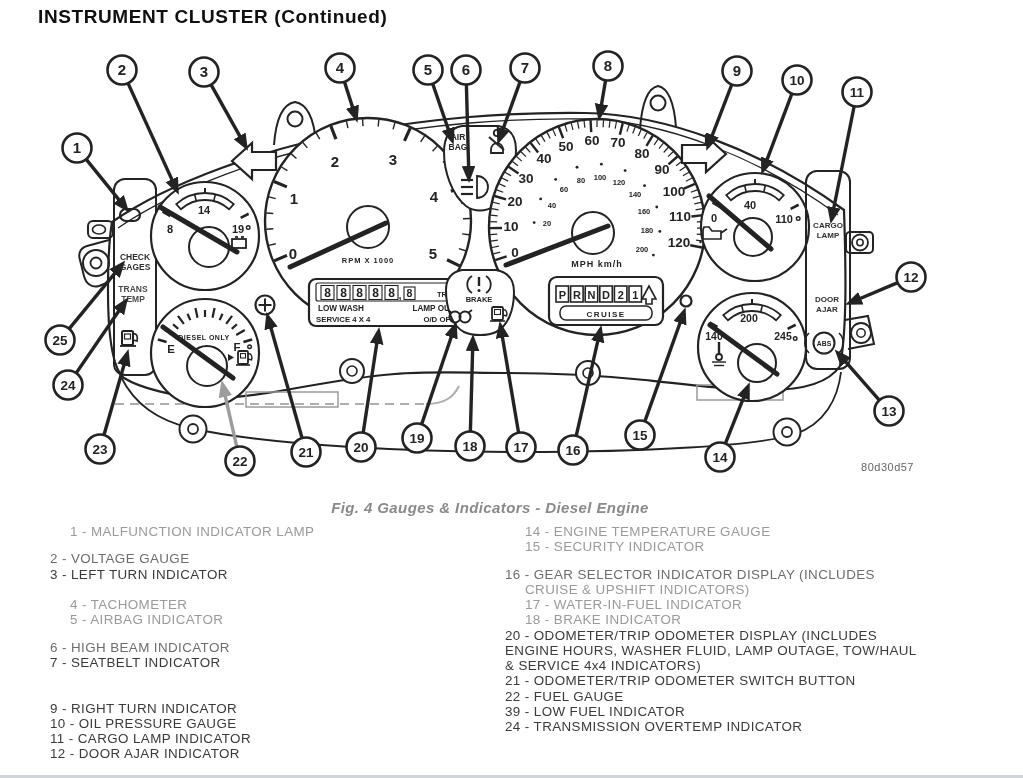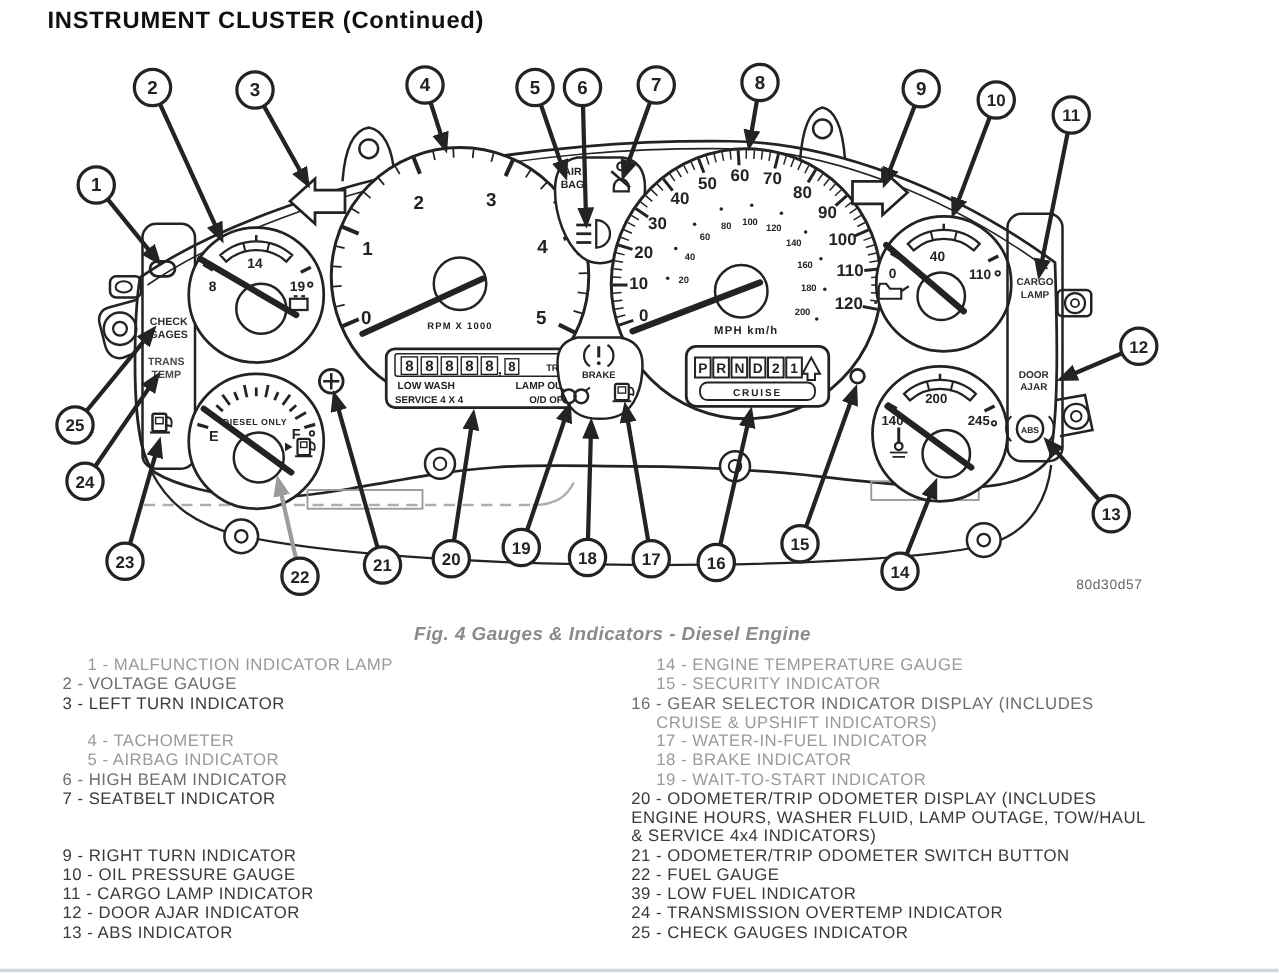--- a/index.html
+++ b/index.html
@@ -9,21 +9,21 @@
         letter-spacing:.6px;color:#101010;white-space:nowrap;}
   svg.diagram{position:absolute;left:0;top:0;width:1023px;height:778px;}
   .caption{position:absolute;left:0;top:499px;width:980px;text-align:center;
         font-size:15px;font-style:italic;font-weight:bold;color:#8a8a8a;letter-spacing:.4px;}
   .legend-col{position:absolute;top:524px;}
   .legend-col.left{left:50px;width:450px;}
   .legend-col.right{left:505px;width:515px;}
   .legend-row{height:15.25px;line-height:15.25px;font-size:13.4px;letter-spacing:.4px;
         white-space:nowrap;}
   .tone-muted{color:var(--muted,#9a9a9a);margin-left:20px;}
-  .tone-mid{color:var(--mid,#6d6d6d);}
+  .tone-mid{color:var(--mid,#6d6d6d);margin-top:12px;}
   .tone-dark{color:var(--dark,#3a3a3a);}
   .scan-edge{position:absolute;left:0;top:775px;width:1023px;height:3px;background:#ccd6db;}
   svg text{font-family:"Liberation Sans",sans-serif;}
 </style>
 </head>
 <body>
 
 <div class="page">
 
   <div class="page-title">INSTRUMENT CLUSTER (Continued)</div>
@@ -599,34 +599,31 @@
       <div class="legend-row tone-muted">4 - TACHOMETER</div>
       <div class="legend-row tone-muted">5 - AIRBAG INDICATOR</div>
       <div class="legend-row tone-mid">6 - HIGH BEAM INDICATOR</div>
       <div class="legend-row tone-dark">7 - SEATBELT INDICATOR</div>
       <div class="legend-row tone-muted">&nbsp;</div>
       <div class="legend-row tone-muted">&nbsp;</div>
       <div class="legend-row tone-dark">9 - RIGHT TURN INDICATOR</div>
       <div class="legend-row tone-dark">10 - OIL PRESSURE GAUGE</div>
       <div class="legend-row tone-dark">11 - CARGO LAMP INDICATOR</div>
       <div class="legend-row tone-dark">12 - DOOR AJAR INDICATOR</div>
-      <div class="legend-row tone-dark">13 - ABS INDICATOR</div>
     </div>
   <div class="legend-col right" id="legend-right">
       <div class="legend-row tone-muted">14 - ENGINE TEMPERATURE GAUGE</div>
       <div class="legend-row tone-muted">15 - SECURITY INDICATOR</div>
       <div class="legend-row tone-mid">16 - GEAR SELECTOR INDICATOR DISPLAY (INCLUDES</div>
       <div class="legend-row tone-muted">CRUISE &amp; UPSHIFT INDICATORS)</div>
       <div class="legend-row tone-muted">17 - WATER-IN-FUEL INDICATOR</div>
       <div class="legend-row tone-muted">18 - BRAKE INDICATOR</div>
-      <div class="legend-row tone-muted">19 - WAIT-TO-START INDICATOR</div>
       <div class="legend-row tone-dark">20 - ODOMETER/TRIP ODOMETER DISPLAY (INCLUDES</div>
       <div class="legend-row tone-dark">ENGINE HOURS, WASHER FLUID, LAMP OUTAGE, TOW/HAUL</div>
       <div class="legend-row tone-dark">&amp; SERVICE 4x4 INDICATORS)</div>
       <div class="legend-row tone-dark">21 - ODOMETER/TRIP ODOMETER SWITCH BUTTON</div>
       <div class="legend-row tone-dark">22 - FUEL GAUGE</div>
       <div class="legend-row tone-dark">39 - LOW FUEL INDICATOR</div>
       <div class="legend-row tone-dark">24 - TRANSMISSION OVERTEMP INDICATOR</div>
-      <div class="legend-row tone-dark">25 - CHECK GAUGES INDICATOR</div>
     </div>
 
   <div class="scan-edge"></div>
 </div>
 
 </body></html>

